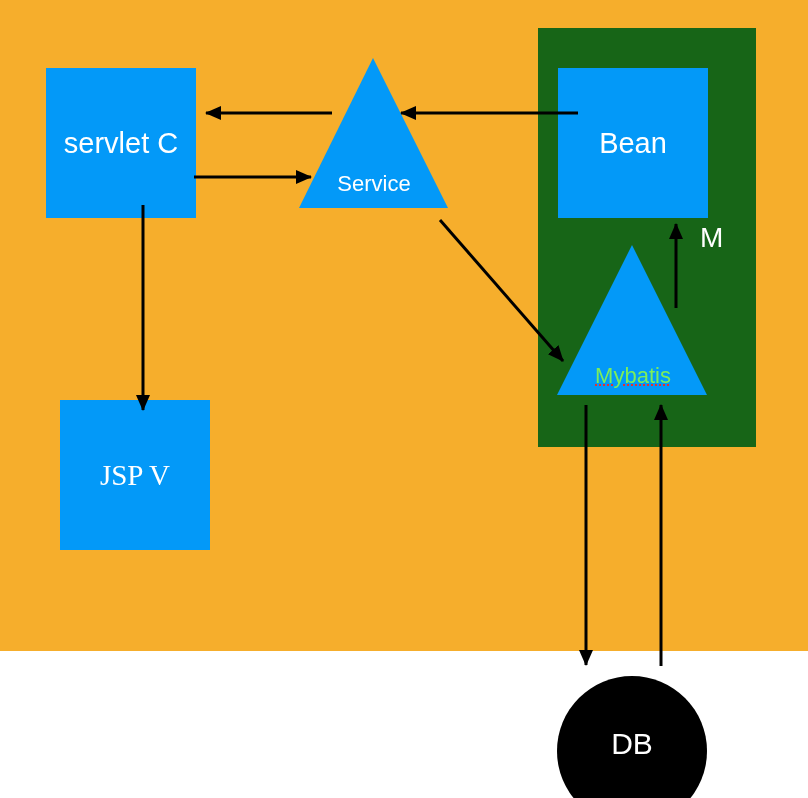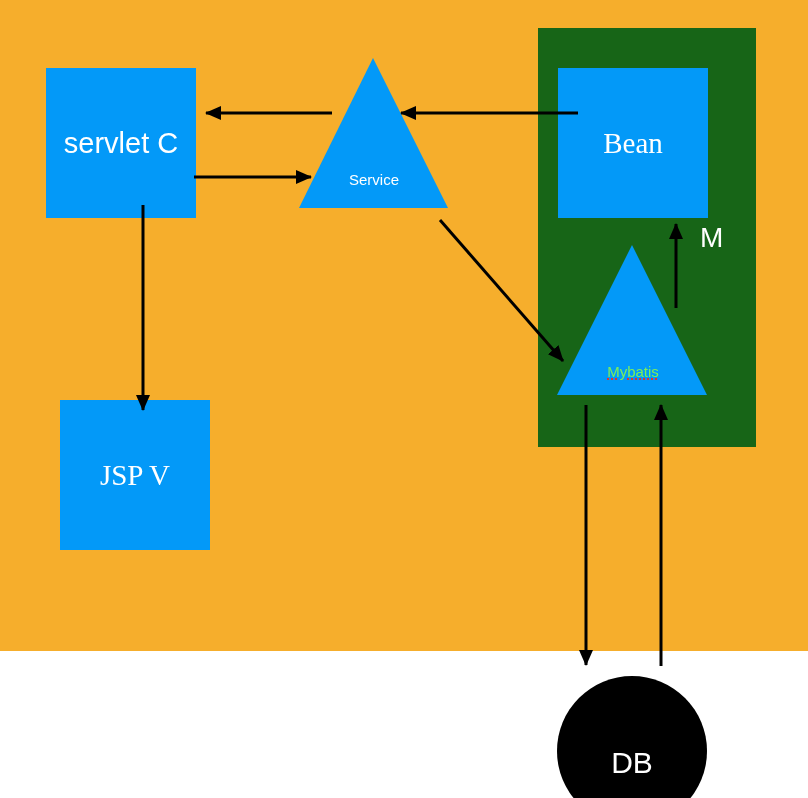--- a/index.html
+++ b/index.html
@@ -2,27 +2,27 @@
 <html><head>
 <meta charset="utf-8">
 <style>
   html, body { margin:0; padding:0; }
   body { width:808px; height:798px; background:#ffffff; position:relative; overflow:hidden; font-family:"Liberation Sans", sans-serif; }
   .bg { position:absolute; left:0; top:0; width:808px; height:651px; background:#f6ae2c; }
   .group-m { position:absolute; left:538px; top:28px; width:218px; height:419px; background:#176517; }
   .box { position:absolute; width:150px; height:150px; background:#0399f8; color:#fff; display:flex; align-items:center; justify-content:center; font-size:29px; }
   #servlet { left:46px; top:68px; }
   #jsp { left:60px; top:400px;font-family:Liberation Serif, serif; }
-  #bean { left:558px; top:68px;font-family:Liberation Serif, serif; }
+  #bean { left:558px; top:68px; }
   .m-label { position:absolute; left:700px; top:222px; color:#fff; font-size:28px; }
-  .tri-label { position:absolute; color:#fff; font-size:15px; text-align:center; width:150px; }
+  .tri-label { position:absolute; color:#fff; font-size:22px; text-align:center; width:150px; }
   #service-label { left:299px; top:171px; }
   #mybatis-label { left:558px; top:348px; color:#7bee5c; text-decoration:underline dotted #e53030; text-decoration-thickness:2px;margin-top:15px; }
   .db { position:absolute; left:557px; top:676px; width:150px; height:150px; border-radius:50%; background:#000; color:#fff; display:flex; align-items:flex-start; justify-content:center; }
-  .db span { margin-top:70px; font-size:30px; }
+  .db span { margin-top:51px; font-size:30px; }
   svg.overlay { position:absolute; left:0; top:0; }
 </style>
 </head>
 <body>
 
 <div class="bg"></div>
 <div class="group-m"></div>
 
 <div class="box" id="servlet">
     <span>servlet C</span>

